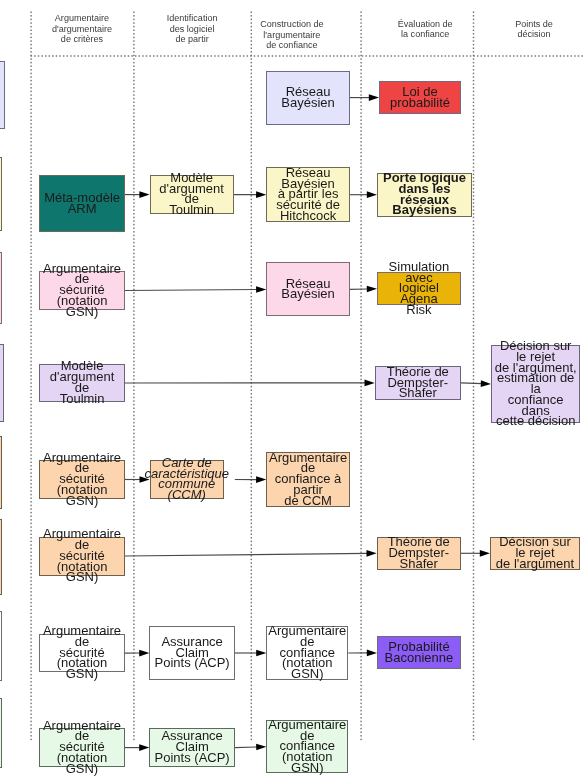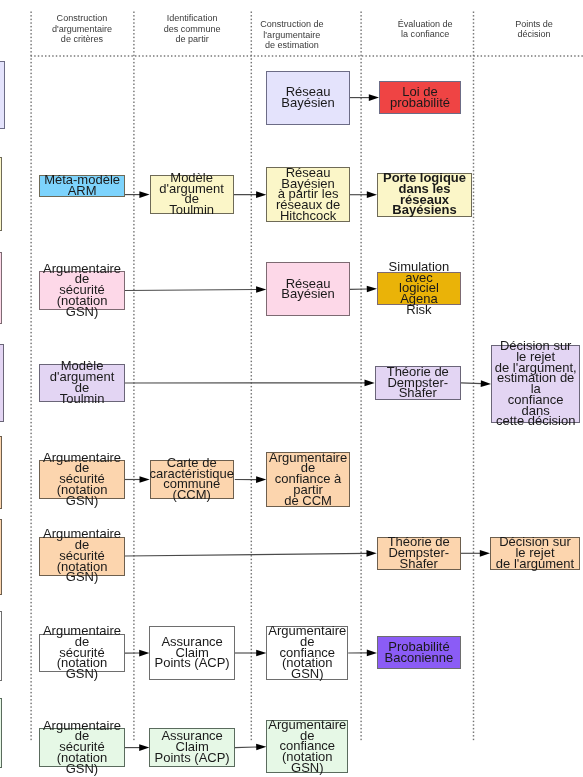--- a/index.html
+++ b/index.html
@@ -1272,37 +1272,37 @@
         <line x1="125" y1="747.6" x2="140.4" y2="747.6" stroke="#4a4a4a" stroke-width="1.15"></line>
         <path d="M 149.4 747.6 L 139.20000000000002 750.95 L 139.20000000000002 744.25 Z" fill="#000000"></path>
       </g>
       <g>
         <line x1="234.9" y1="747.6" x2="257.40416071810085" y2="746.95703796509" stroke="#4a4a4a" stroke-width="1.15"></line>
         <path d="M 266.4 746.7 L 256.2998359606621 750.339943183412 L 256.1084854755396 743.6426762041252 Z" fill="#000000"></path>
       </g>
     </svg>
 <div class="lane-head" style="left: 30.6px; width: 102.8px;">
       <div>
-        <div>Construction</div>
+        <div>Argumentaire</div>
         <div>d'argumentaire</div>
         <div>de critères</div>
       </div>
     </div>
     <div class="lane-head" style="left: 133.4px; width: 117.4px;">
       <div>
         <div>Identification</div>
-        <div>des commune</div>
+        <div>des logiciel</div>
         <div>de partir</div>
       </div>
     </div>
     <div class="lane-head" style="left: 237px; width: 109.8px; margin-top: 6px;">
       <div>
         <div>Construction de</div>
         <div>l'argumentaire</div>
-        <div>de estimation</div>
+        <div>de confiance</div>
       </div>
     </div>
     <div class="lane-head" style="left: 369px; width: 112.4px;">
       <div>
         <div>Évaluation de</div>
         <div>la confiance</div>
       </div>
     </div>
     <div class="lane-head" style="left: 473px; width: 122px;">
       <div>
@@ -1315,37 +1315,37 @@
       <span>
         <div>Réseau Bayésien</div>
       </span>
     </div>
     <div class="node" style="left: 379px; top: 81.1px; width: 82px; height: 33.3px; background: #ef4444; border-color: rgb(108, 108, 134);">
       <span>
         <div>Loi de probabilité</div>
       </span>
     </div>
     <div class="node" style="left: -80px; top: 156.9px; width: 82.4px; height: 73.8px; background: rgb(251, 246, 200); border-color: rgb(110, 106, 87);"></div>
-    <div class="node" style="left: 39.2px; top: 175px; width: 85.8px; height: 22px; background: #7dd3fc; border-color: rgb(110, 106, 87); justify-content: center;">
+    <div class="node" style="left: 39.2px; top: 175px; width: 85.8px; height: 57px; background: #0f766e; border-color: rgb(110, 106, 87); justify-content: center;">
       <span>
         <div>Méta-modèle ARM</div>
       </span>
     </div>
     <div class="node" style="left: 149.6px; top: 174.9px; width: 84.1px; height: 39.2px; background: rgb(251, 246, 200); border-color: rgb(110, 106, 87);">
       <span>
         <div>Modèle</div>
         <div>d'argument de</div>
         <div>Toulmin</div>
       </span>
     </div>
     <div class="node" style="left: 266.3px; top: 166.9px; width: 83.6px; height: 55.6px; background: rgb(251, 246, 200); border-color: rgb(110, 106, 87);">
       <span>
         <div>Réseau Bayésien</div>
         <div>à partir les</div>
-        <div>réseaux de</div>
+        <div>sécurité de</div>
         <div>Hitchcock</div>
       </span>
     </div>
     <div class="node" style="left: 377px; top: 172.8px; width: 95px; height: 43.8px; background: rgb(251, 246, 200); border-color: rgb(110, 106, 87); font-weight: bold;">
       <span>
         <div>Porte logique</div>
         <div>dans les réseaux</div>
         <div>Bayésiens</div>
       </span>
     </div>
@@ -1393,21 +1393,21 @@
       </span>
     </div>
     <div class="node" style="left: -80px; top: 435.7px; width: 81.7px; height: 72.9px; background: rgb(252, 213, 174); border-color: rgb(109, 95, 78);"></div>
     <div class="node" style="left: 39.2px; top: 460px; width: 85.8px; height: 38.9px; background: rgb(252, 213, 174); border-color: rgb(109, 95, 78);">
       <span>
         <div>Argumentaire de</div>
         <div>sécurité (notation</div>
         <div>GSN)</div>
       </span>
     </div>
-    <div class="node" style="left: 149.7px; top: 460px; width: 84px; height: 38.9px; background: rgb(252, 213, 174); border-color: rgb(109, 95, 78);">
+    <div class="node" style="left: 149.7px; top: 460px; width: 74px; height: 38.9px; background: rgb(252, 213, 174); border-color: rgb(109, 95, 78); font-style: italic;">
       <span>
         <div>Carte de</div>
         <div>caractéristique</div>
         <div>commune (CCM)</div>
       </span>
     </div>
     <div class="node" style="left: 266.3px; top: 451.9px; width: 83.6px; height: 55.4px; background: rgb(252, 213, 174); border-color: rgb(109, 95, 78);">
       <span>
         <div>Argumentaire de</div>
         <div>confiance à partir</div>

